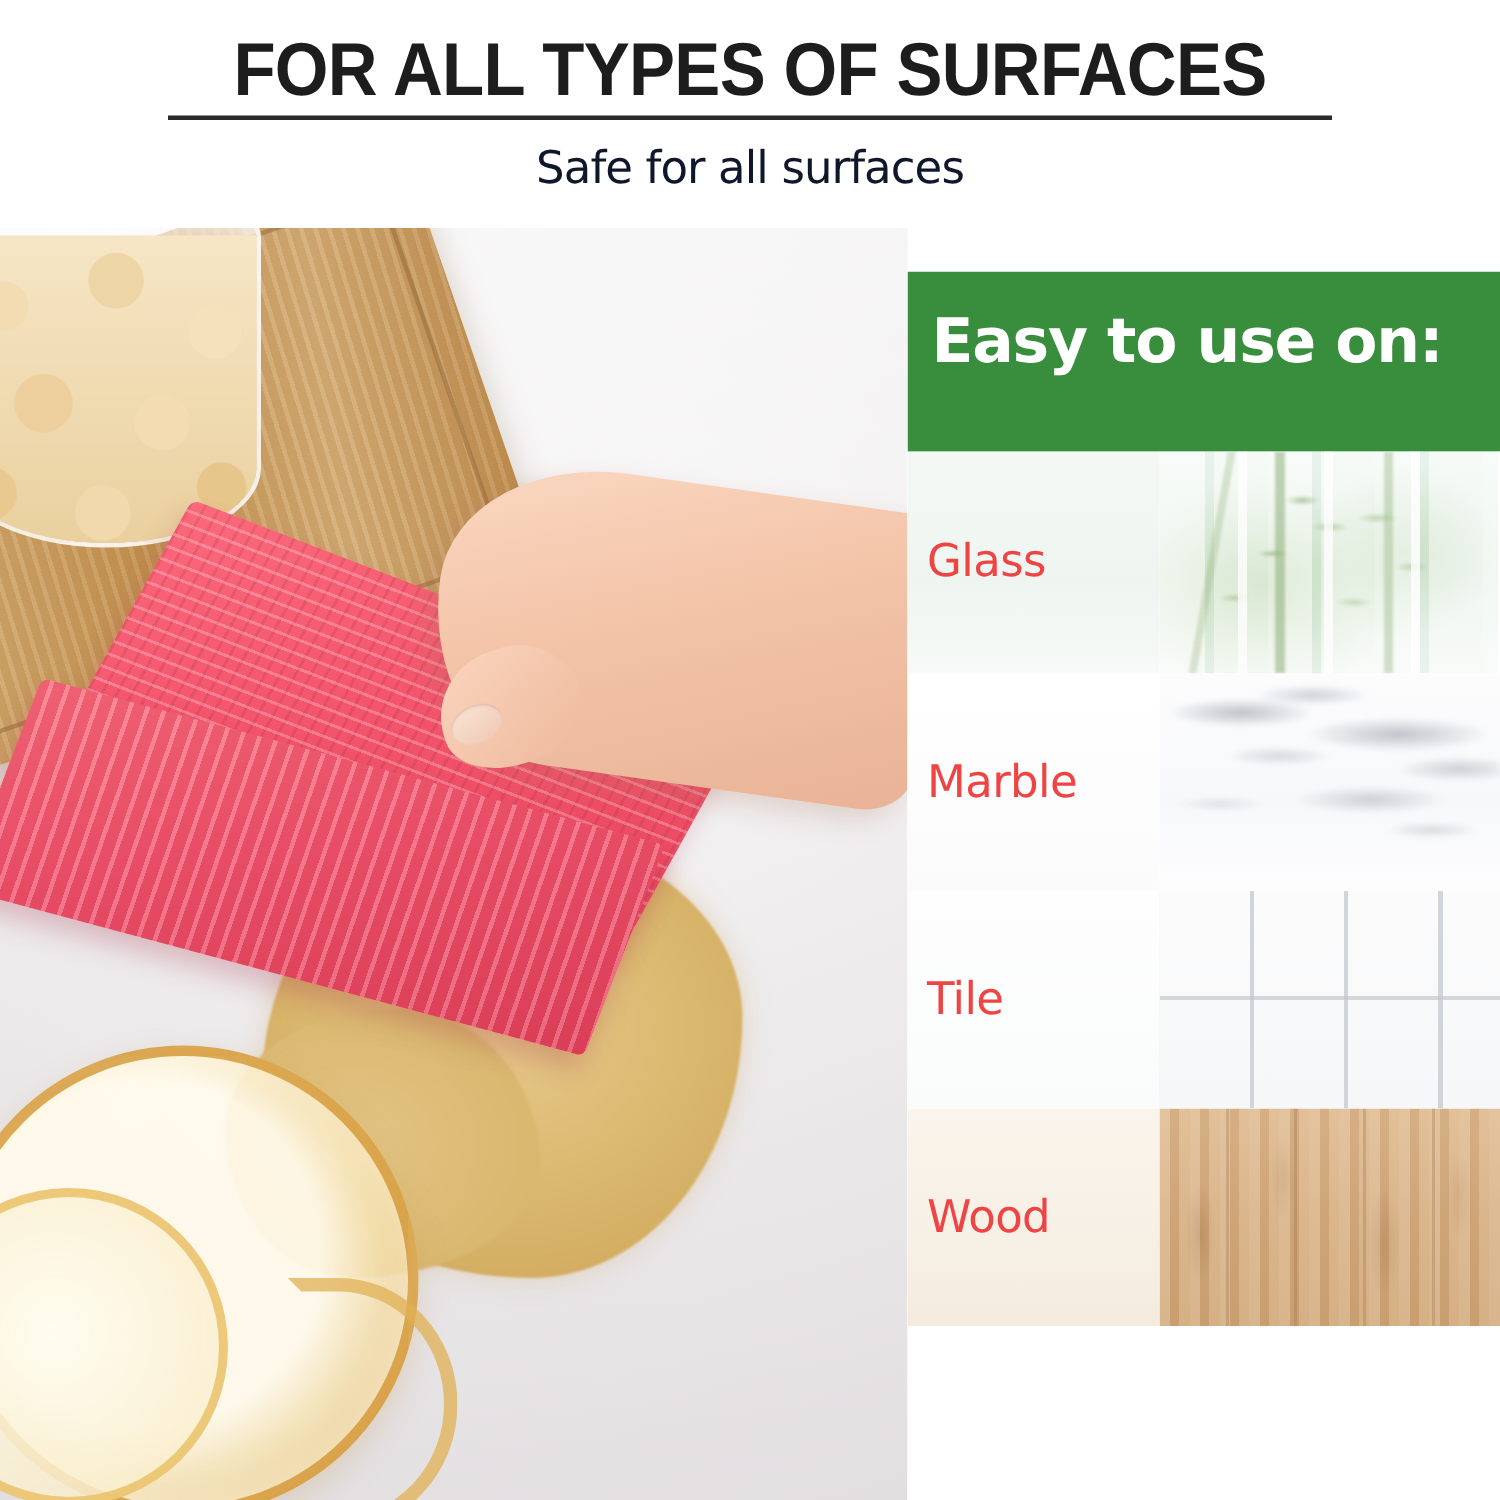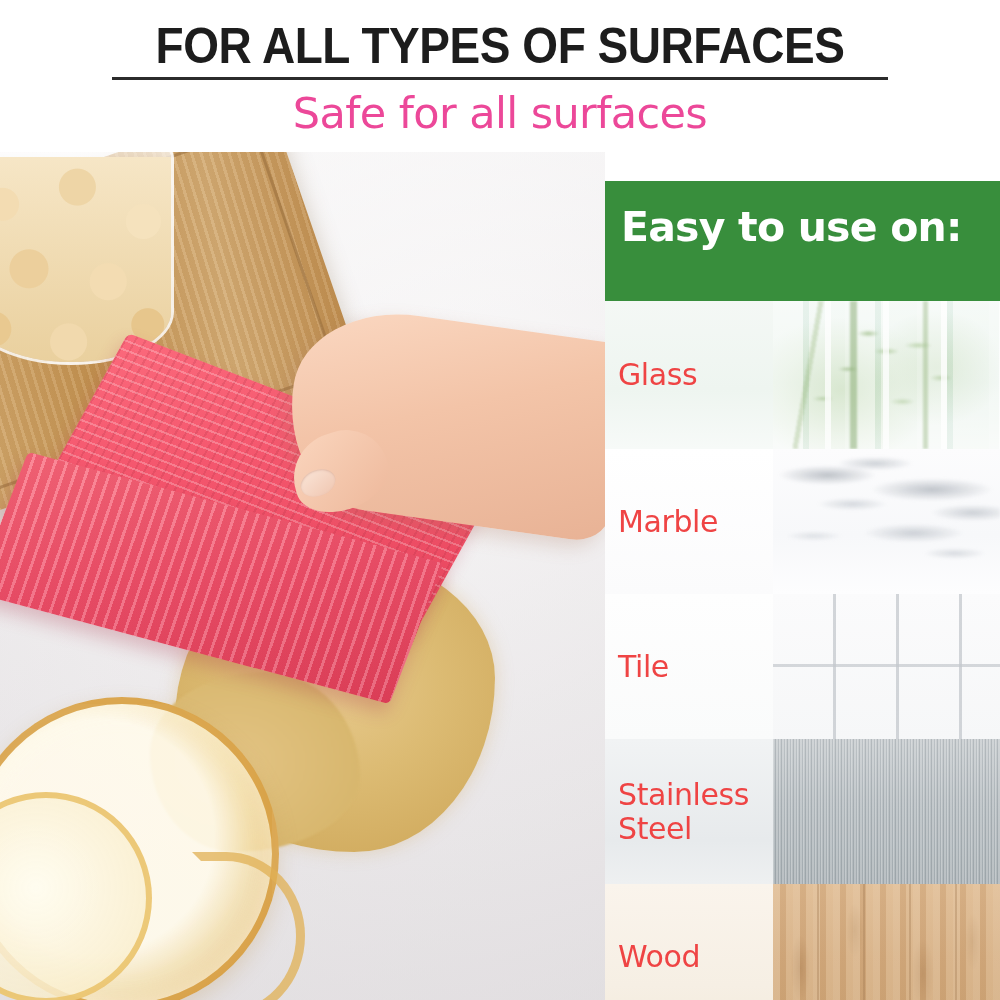--- a/index.html
+++ b/index.html
@@ -31,23 +31,23 @@
   }
   .rule{
     position:absolute;left:112px;top:77px;width:776px;height:3px;
     background:#2b2b2b;
   }
   .subhead{
     position:absolute;left:0;top:88px;width:1000px;
     text-align:center;
     font-family:"DejaVu Sans","Liberation Sans",sans-serif;
     font-weight:400;
-    font-size:43px;
+    font-size:30px;
     line-height:50px;
-    color:#ec4899;
+    color:#0f172a;
     letter-spacing:-0.6px;
     white-space:nowrap;
   }
 
   
   .photo{
     position:absolute;left:0;top:152px;width:605px;height:848px;
     overflow:hidden;
     background:
       radial-gradient(120% 90% at 75% 30%, #fbfafa 0%, #f1eff0 55%, #e7e4e6 100%);
@@ -413,29 +413,20 @@
 
       <div class="row" style="height:145px;text-decoration:underline;">
         <div class="row-img">
           <div class="tex-tile"></div>
           <div class="grout"></div>
         </div>
         <div class="row-tint tint-tile"></div>
         <div class="row-label">Tile</div>
       </div>
 
-      <div class="row" style="height:145px;">
-        <div class="row-img">
-          <div class="tex-steel"></div>
-          <div class="brushed"></div>
-        </div>
-        <div class="row-tint tint-steel"></div>
-        <div class="row-label">Stainless
-Steel</div>
-      </div>
 
       <div class="row" style="height:145px;">
         <div class="row-img">
           <div class="tex-wood"></div>
           <div class="knots"></div>
           <div class="planks"></div>
         </div>
         <div class="row-tint tint-wood"></div>
         <div class="row-label">Wood</div>
       </div>

